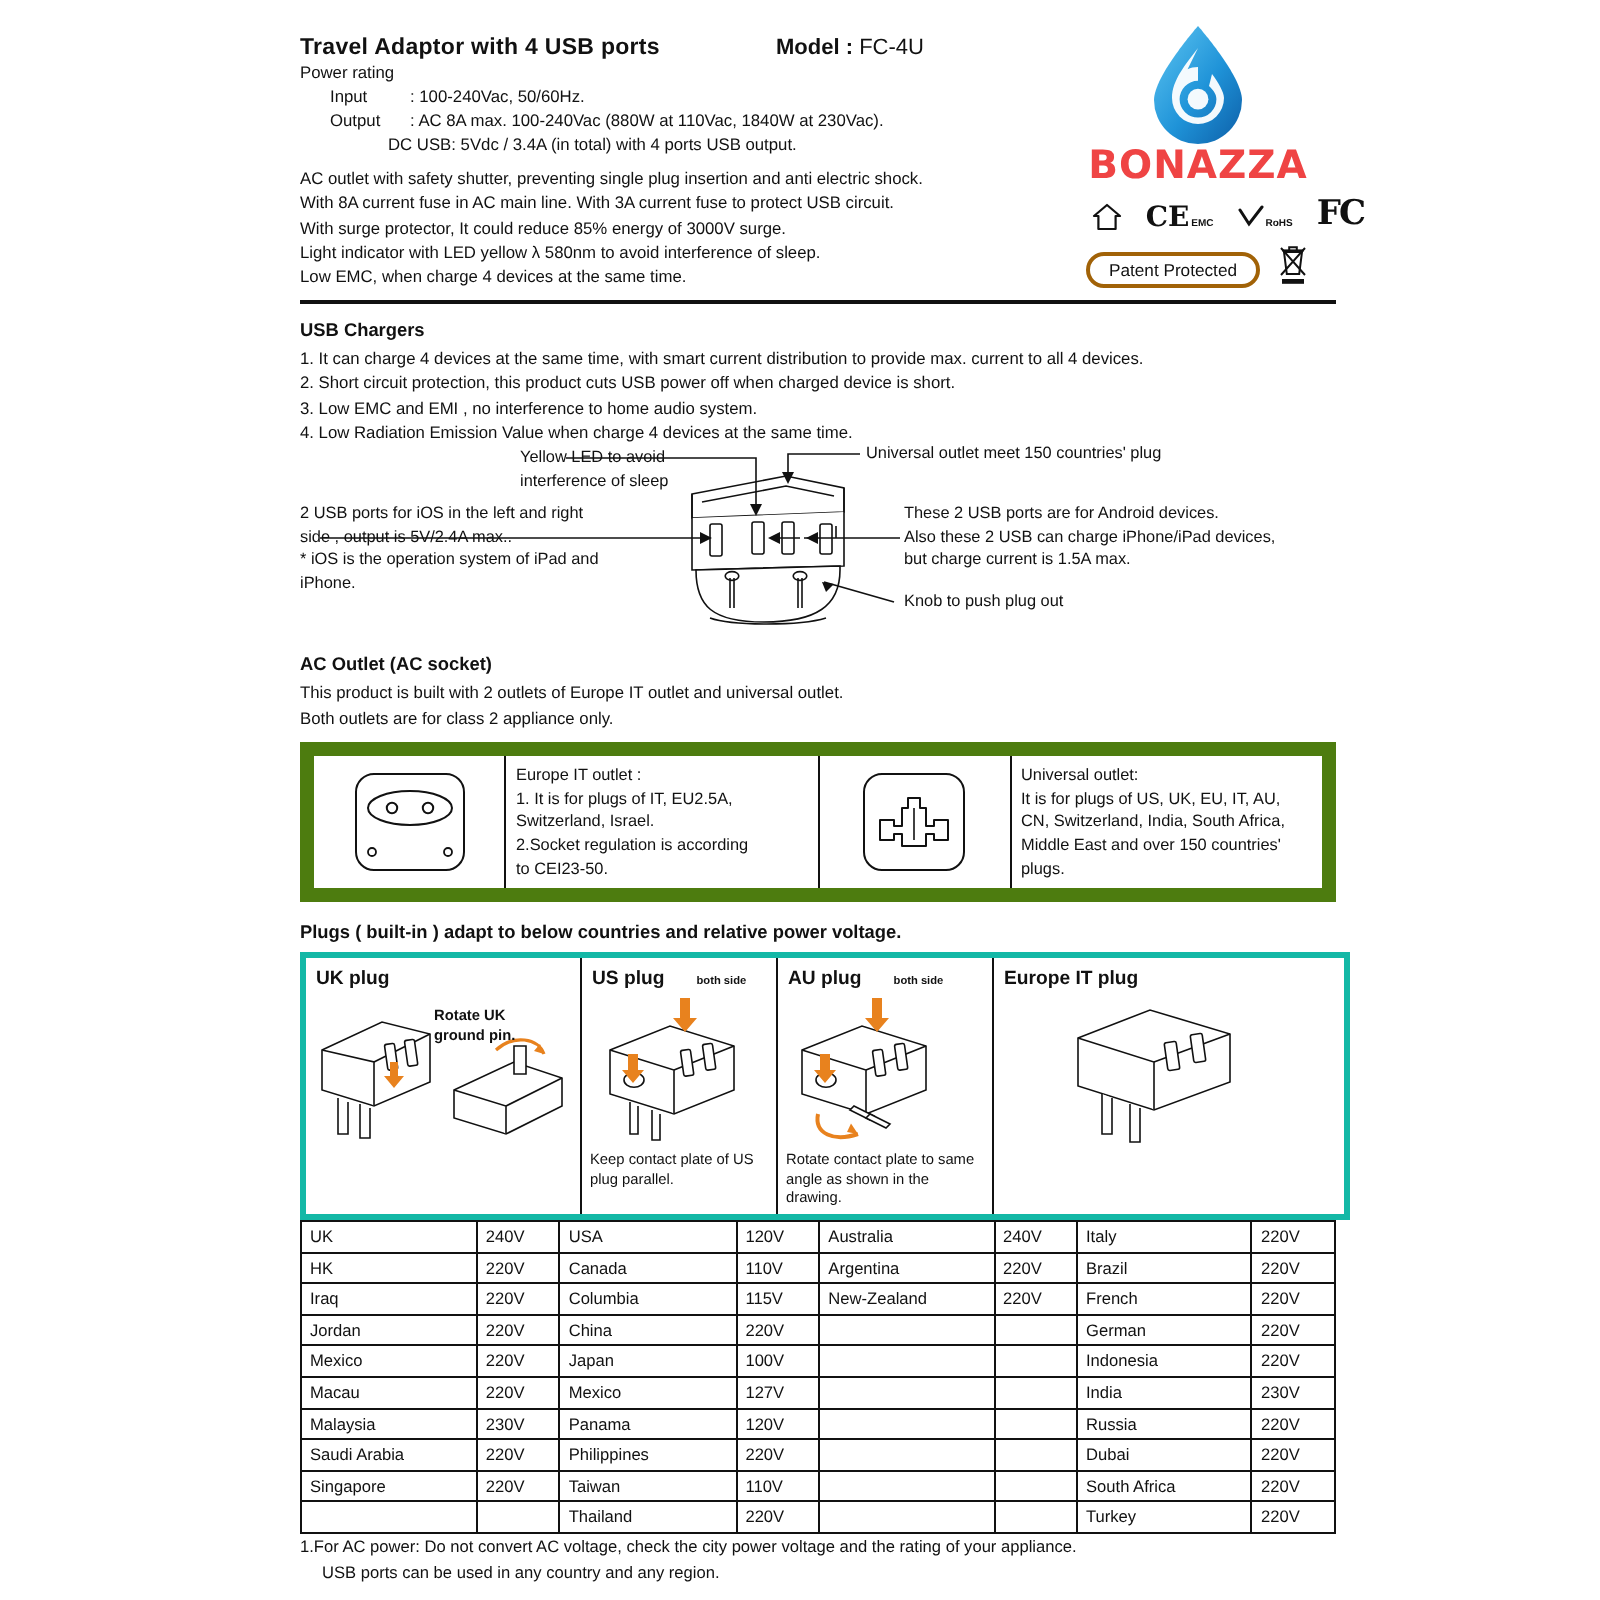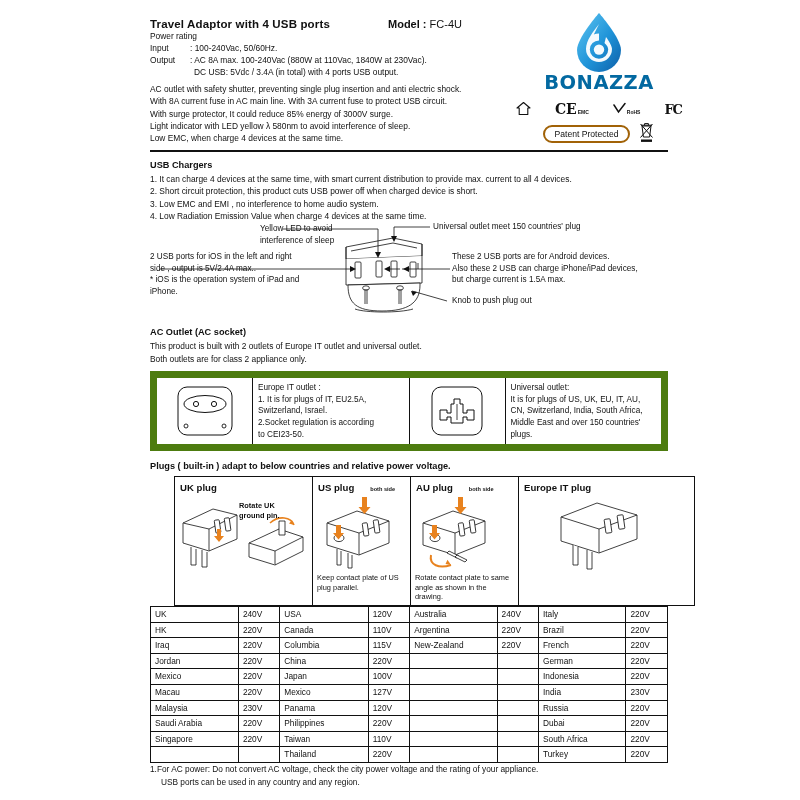--- a/index.html
+++ b/index.html
@@ -15,54 +15,54 @@
 
   
   .hdr{position:relative;padding-top:18px;min-height:132px;}
   .hdr-left{width:360px;}
   h1.title{font-size:11.5px;font-weight:bold;margin:0;letter-spacing:.15px;}
   .model{position:absolute;left:238px;top:18px;font-size:11px;white-space:nowrap;}
   .model b{font-weight:bold;}
   .spec{font-size:8.4px;line-height:12.1px;margin:0;white-space:nowrap;}
   .spec.gap{margin-top:5px;}
   .indent{padding-left:44px;}
-  .lbl-col{display:inline-block;width:40px;}
+  .lbl-col{display:inline-block;width:40px;margin-left:15px;}
 
   
   .brand{position:absolute;right:-14px;top:12px;width:166px;text-align:center;}
   .drop{margin:0 auto;width:52px;height:60px;position:relative;}
   .brandname{font-size:19.5px;font-weight:bold;letter-spacing:.5px;
-    color:#0369a1;line-height:1;margin-top:1px;
+    color:#ef4444;line-height:1;margin-top:1px;
     font-family:"DejaVu Sans", sans-serif;}
-  .certs{display:flex;align-items:center;justify-content:space-between;gap:12px;margin-top:5px;height:19px;}
+  .certs{display:flex;align-items:center;justify-content:flex-end;gap:12px;margin-top:5px;height:19px;}
   .cert{display:flex;align-items:flex-end;height:17px;}
   .ce-txt{font-size:14px;font-weight:bold;font-family:"DejaVu Serif",serif;line-height:1;}
   .sub{font-size:5px;font-weight:bold;margin-left:1px;line-height:1.6;}
-  .fcc{font-size:13px;font-weight:bold;font-family:"DejaVu Serif",serif;line-height:1;letter-spacing:-1px;}
+  .fcc{font-size:17px;font-weight:bold;font-family:"DejaVu Serif",serif;line-height:1;letter-spacing:-1px;}
   .patrow{display:flex;align-items:center;justify-content:center;gap:8px;margin-top:5px;}
   .pat{border:2px solid #a16207;border-radius:9px;padding:2px 9px;font-size:8.6px;white-space:nowrap;}
   .rule{border-top:2.5px solid #111;margin:6px 0 0 0;}
 
   
   h2{font-size:9.2px;font-weight:bold;margin:8px 0 3px 0;}
   h2.sp{margin-top:10px;}
   .li{font-size:8.4px;line-height:12.4px;white-space:nowrap;}
 
   
   .diagram{position:relative;height:92px;margin-top:3px;}
   .dg{position:absolute;font-size:8.2px;line-height:11.4px;}
 
   
   .outletbox{display:flex;border:7px solid #4d7c0f;margin-top:6px;height:66px;}
   .ocell-img{width:95px;border-right:1px solid #111;display:flex;align-items:center;justify-content:center;}
   .ocell-txt{flex:1;padding:4px 5px;font-size:8.2px;line-height:11.6px;}
   .ocell-txt.bd{border-right:1px solid #111;}
 
   
-  .plugtbl{border:1px solid #14b8a6;border-collapse:collapse;width:100%;margin-top:5px;margin-left:24px;}
+  .plugtbl{border:3px solid #14b8a6;border-collapse:collapse;width:100%;margin-top:5px;}
   .plugtbl td{border:1px solid #111;vertical-align:top;padding:0;}
   .pg-head{font-size:9.6px;font-weight:bold;padding:3px 0 0 5px;display:inline-block;}
   .bothside{font-size:5.6px;font-weight:bold;margin-left:16px;}
   .pg-note{font-size:7.4px;line-height:9.6px;padding:0 4px 3px 4px;}
   .pg-art{height:78px;position:relative;font-weight:bold;}
   .rot-note{position:absolute;font-size:7.4px;line-height:9.6px;}
 
   
   .volt{border-collapse:collapse;width:100%;margin-top:0;}
   .volt td{border:1px solid #111;font-size:8.3px;padding:1px 4px;height:12.6px;line-height:12.6px;}

